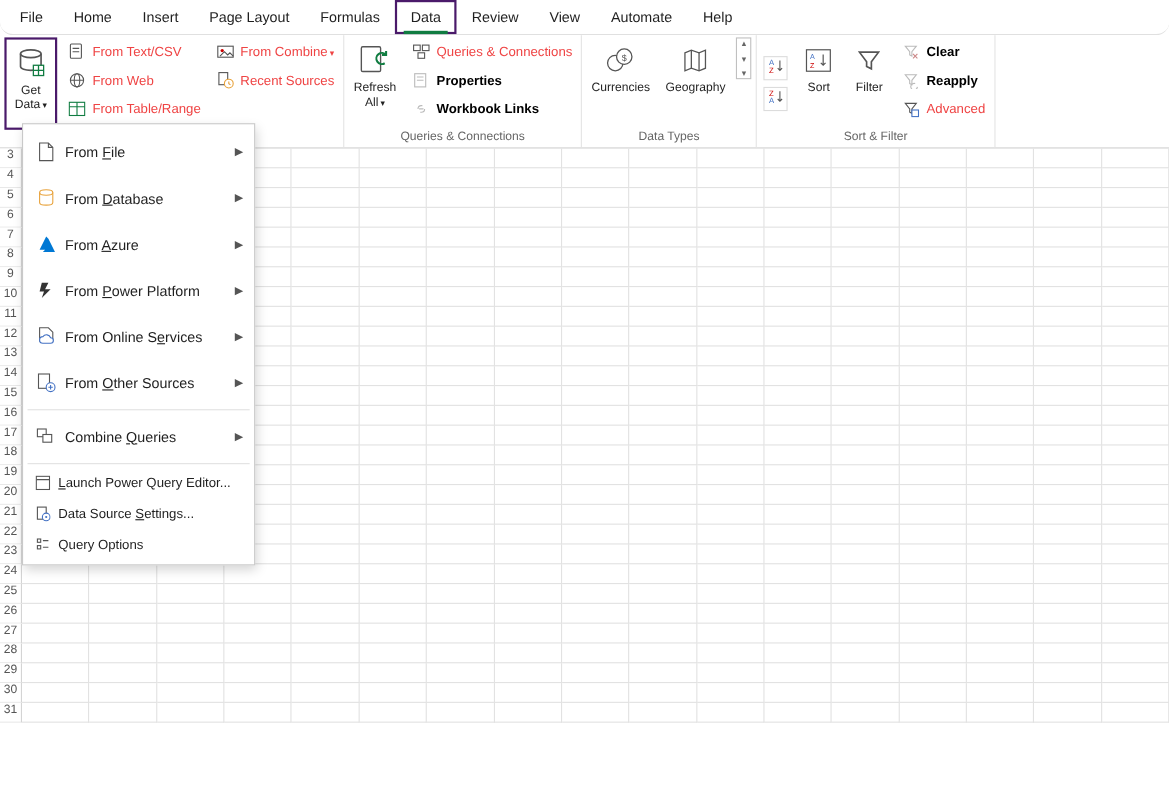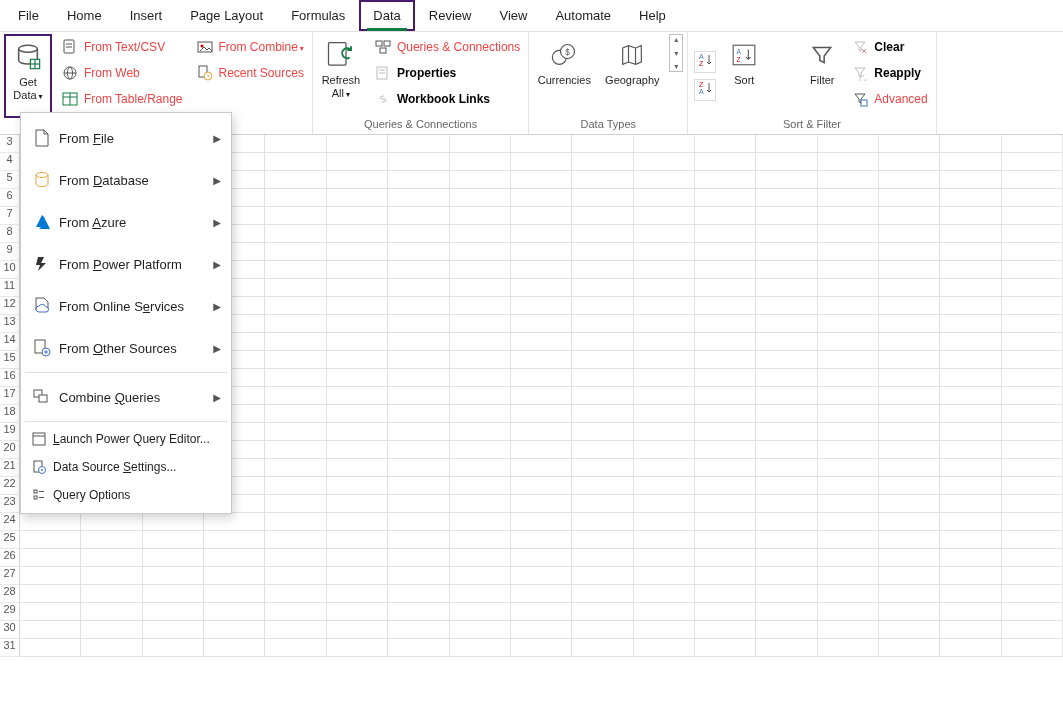--- a/index.html
+++ b/index.html
@@ -17,20 +17,21 @@
     }
     
     .menubar {
       display: flex;
       align-items: center;
       height: 32px;
       border-bottom: 1px solid #e0e0e0;
       font-size: 13px;
       padding: 0 4px;
       background: #ffffff;
+      border-radius: 12px;
     }
     .menu-item {
       padding: 6px 12px;
       cursor: pointer;
       color: #1f1f1f;
       border: 2px solid transparent;
     }
     .menu-item.active {
       border: 2px solid #4a1a6a;
       background: #ffffff;
@@ -410,21 +411,21 @@
         <span class="icon">
             <svg width="26" height="26" viewBox="0 0 24 24">
               <rect x="2" y="3" width="20" height="18" fill="none" stroke="#555"></rect>
               <text x="5" y="11" font-size="6" fill="#4472c4">A</text>
               <text x="5" y="18" font-size="6" fill="#c00">Z</text>
               <path d="M16 7v9M14 14l2 2 2-2" stroke="#555" fill="none"></path>
             </svg>
           </span>
         <span>Sort</span>
       </div>
-      <div class="big-button" style="width:40px;margin-left:32px;">
+      <div class="big-button" style="width:40px;">
         <span class="icon">
             <svg width="26" height="26" viewBox="0 0 24 24">
               <path d="M4 5h16l-6 8v6l-4-2v-4z" fill="none" stroke="#555" stroke-width="1.4"></path>
             </svg>
           </span>
         <span>Filter</span>
       </div>
       <div class="vert-stack">
         <div class="small-button disabled">
           <span class="icon">

